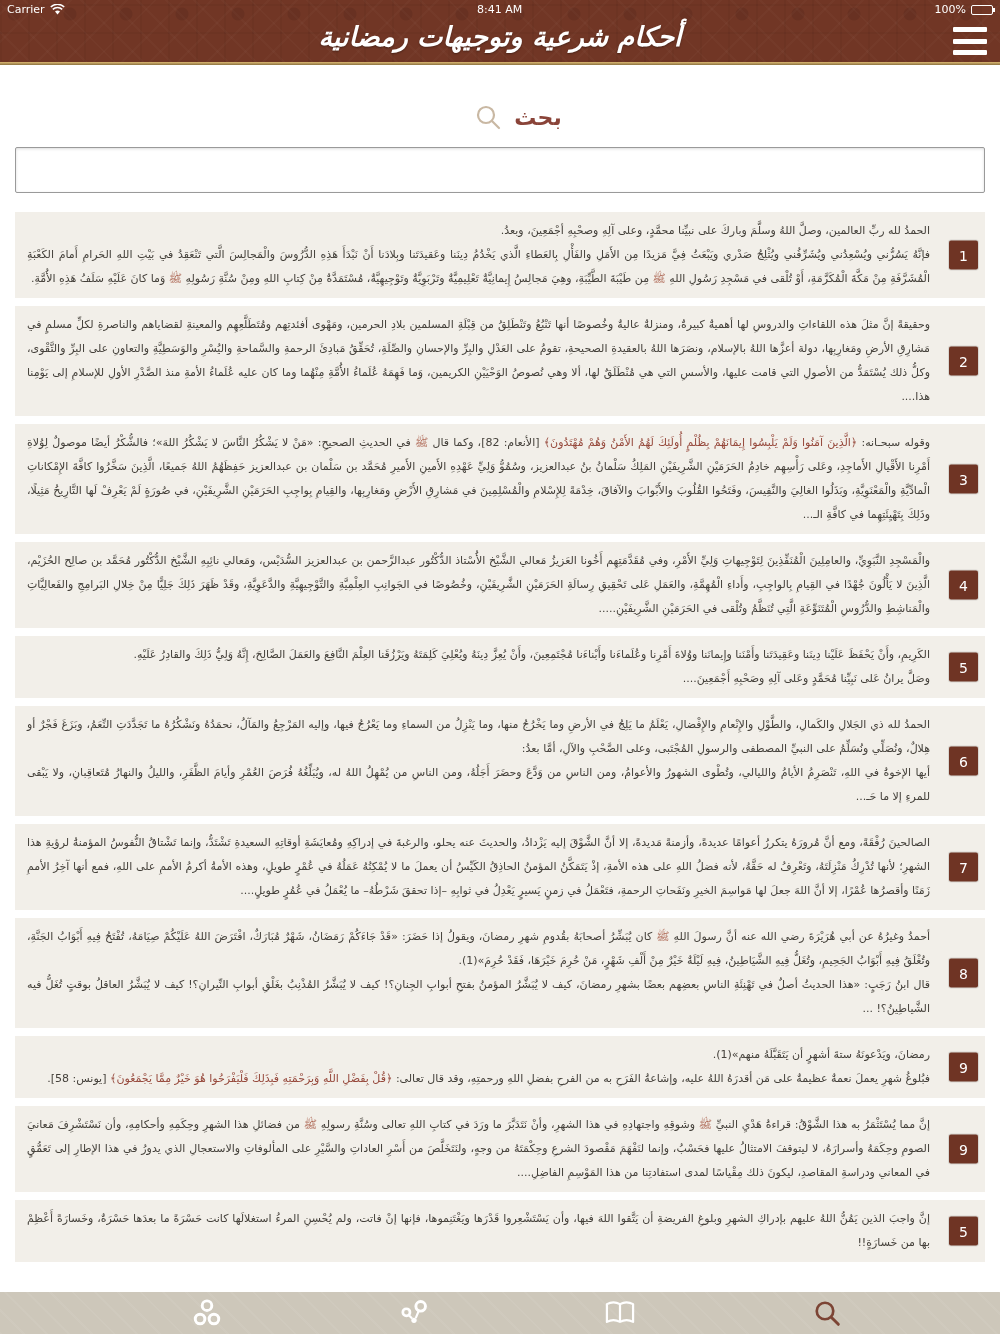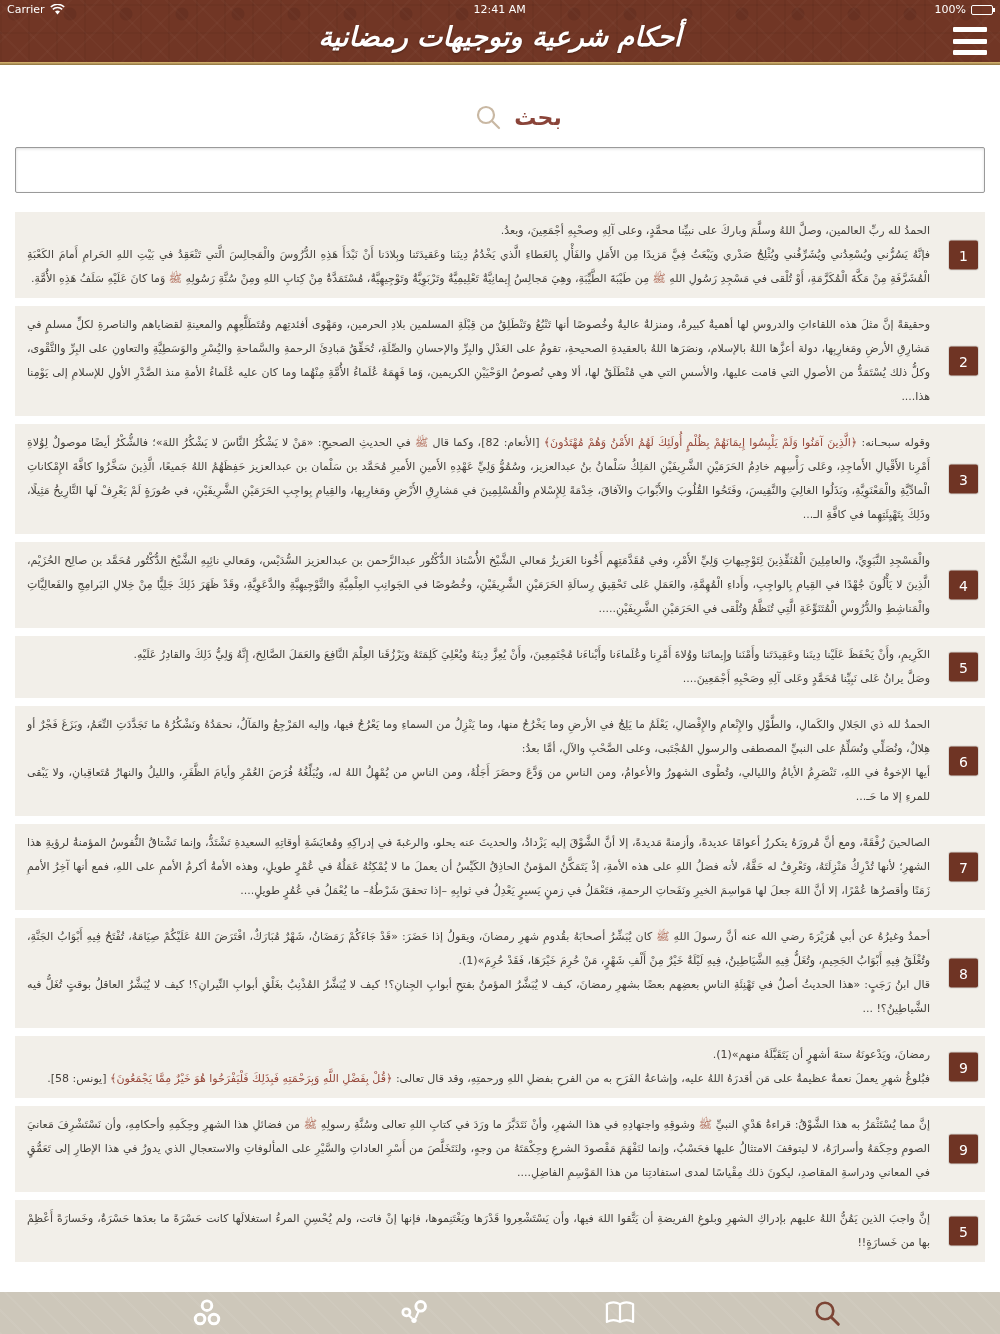--- a/index.html
+++ b/index.html
@@ -61,21 +61,21 @@
     <div class="pattern"></div>
     <div class="status-bar">
       <div class="status-left">
         <span>Carrier</span>
         <svg width="15" height="11" viewBox="0 0 15 11">
           <path d="M7.5 10.5 L10 7.6 A4 4 0 0 0 5 7.6 Z" fill="#fff"></path>
           <path d="M2.8 5.4 A6.6 6.6 0 0 1 12.2 5.4" stroke="#fff" stroke-width="1.5" fill="none"></path>
           <path d="M0.8 3 A9.6 9.6 0 0 1 14.2 3" stroke="#fff" stroke-width="1.5" fill="none"></path>
         </svg>
       </div>
-      <div class="status-center">12:41 AM</div>
+      <div class="status-center">8:41 AM</div>
       <div class="status-right">
         <span>100%</span>
         <span class="battery"><span class="lvl"></span></span>
       </div>
     </div>
     <div class="app-title">أحكام شرعية وتوجيهات رمضانية</div>
     <button class="menu-btn" aria-label="menu">
       <span></span>
         <span></span>
         <span></span>

